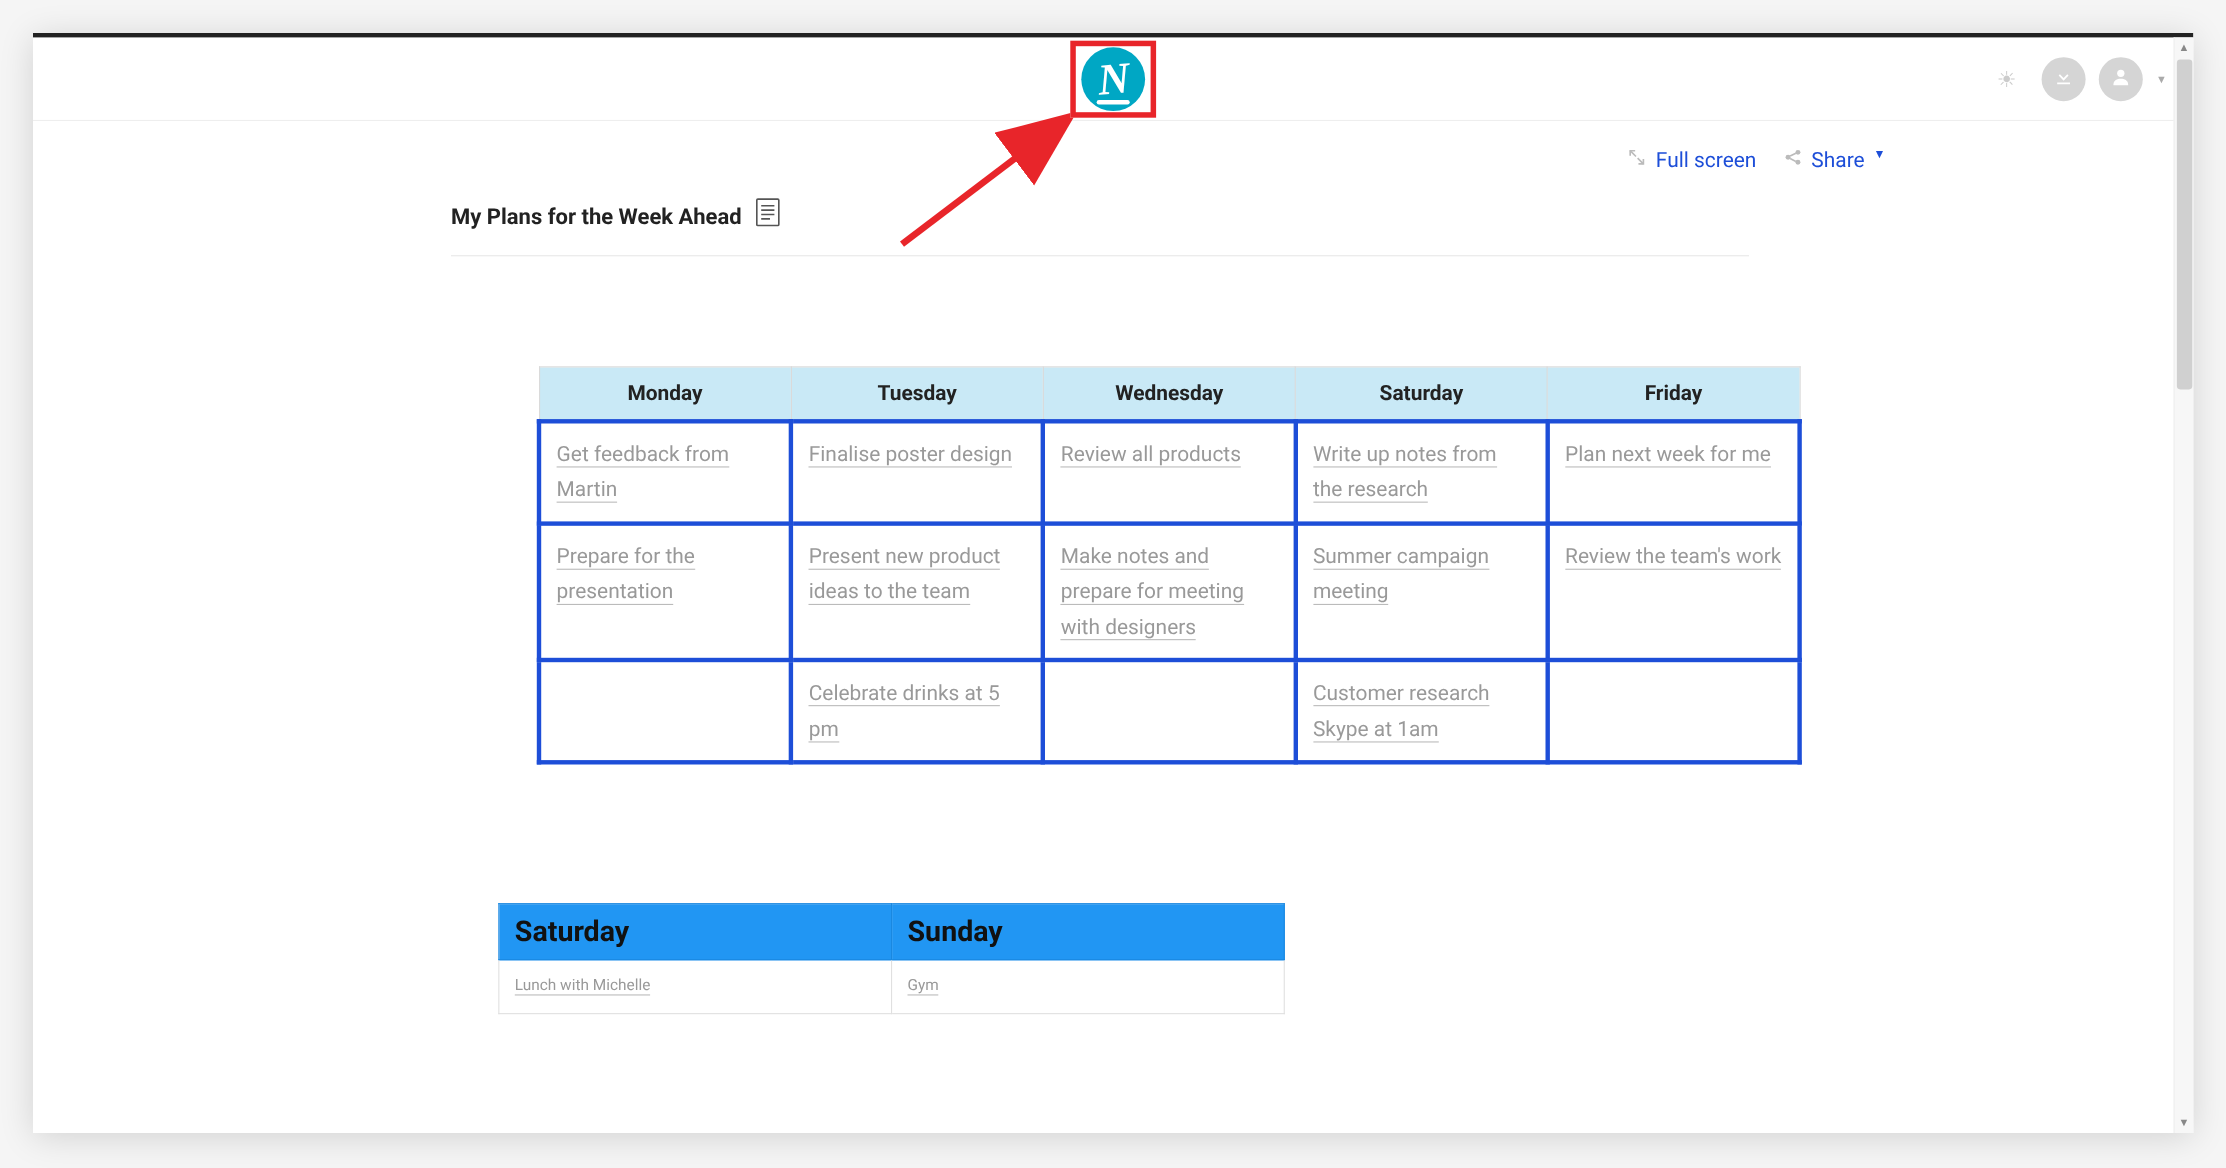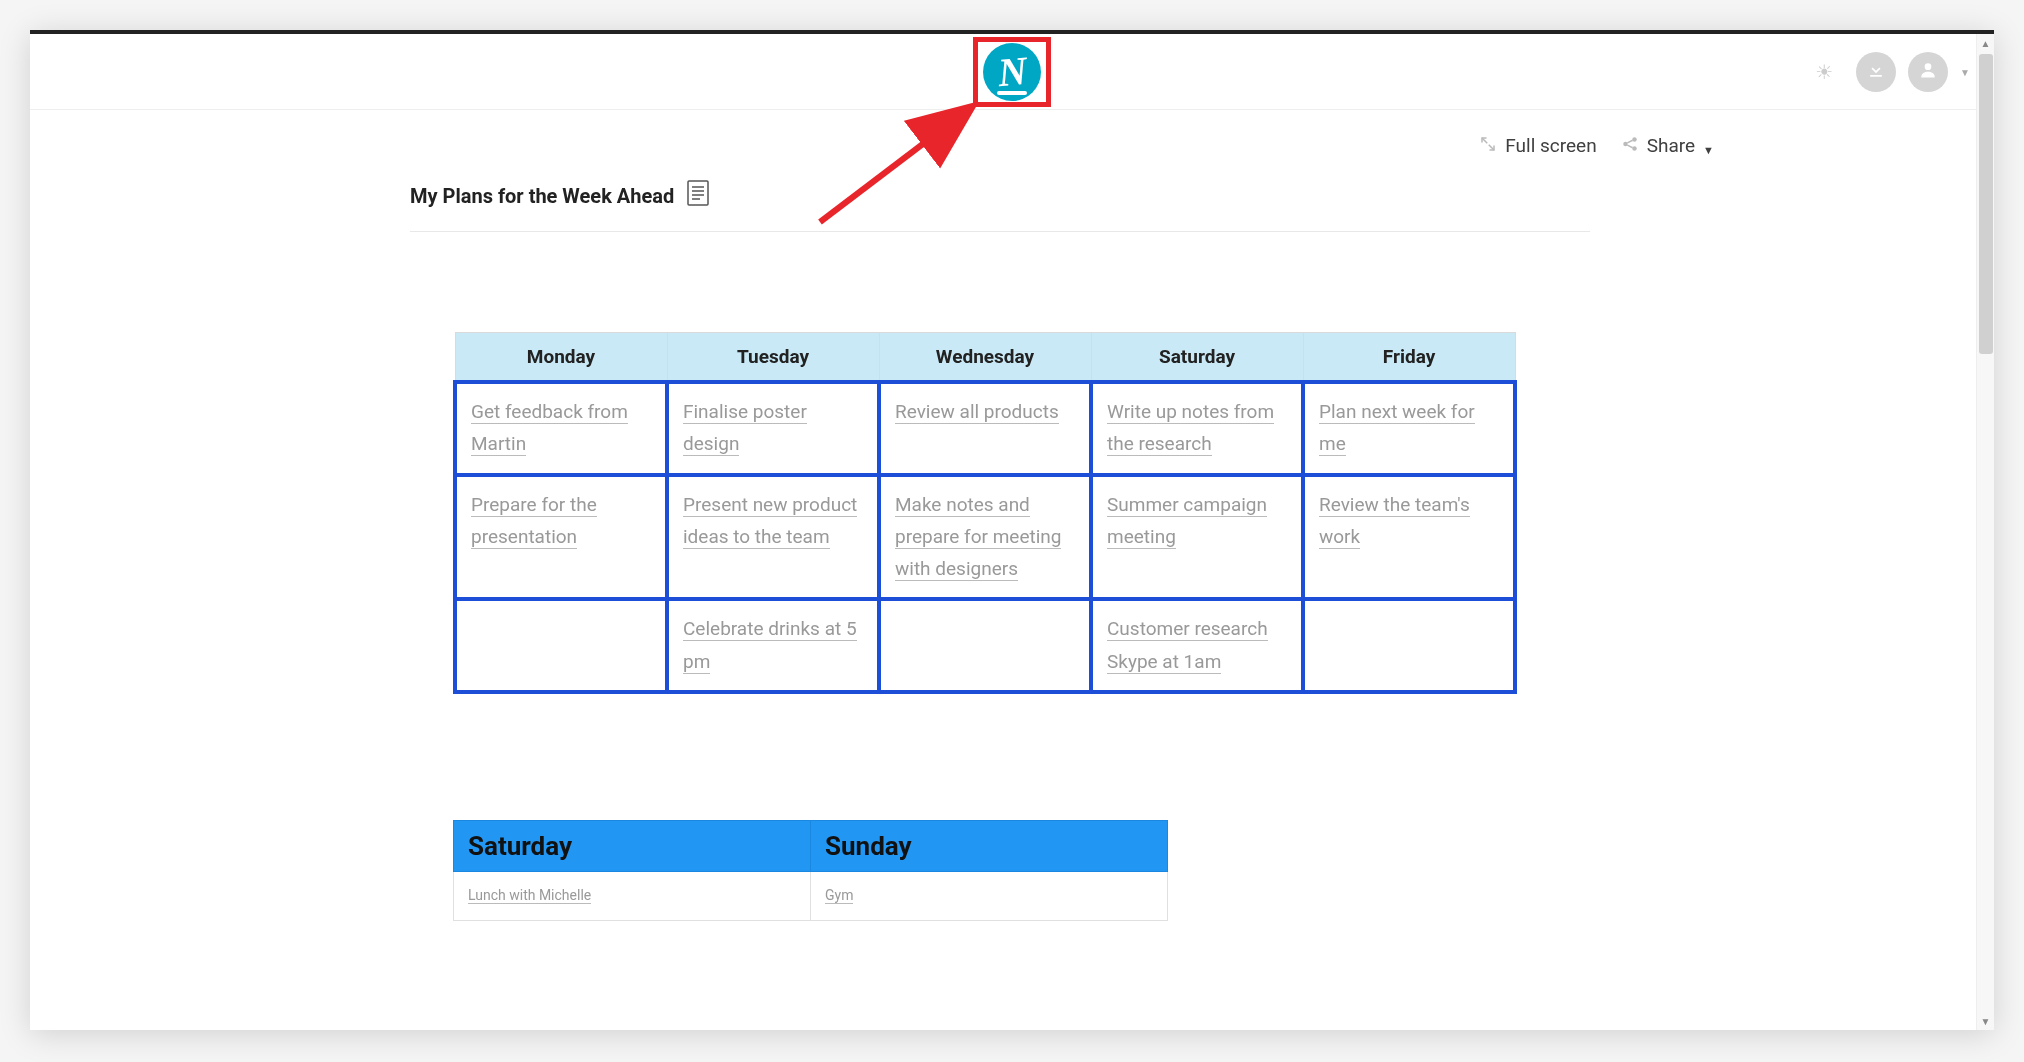--- a/index.html
+++ b/index.html
@@ -125,24 +125,24 @@
       display: flex;
       justify-content: flex-end;
       align-items: center;
       gap: 24px;
       padding: 24px 220px 10px 0;
       color: #555;
       font-size: 19px;
     }
     .toolbar-item {
       display: flex;
-      align-items: flex-end;
+      align-items: flex-start;
       gap: 8px;
       cursor: pointer;
-      color: #404040;
+      color: #1d4ed8;
     }
     .toolbar-icon {
       color: #bbb;
       font-size: 18px;
     }
     .title-row {
       margin-left: 320px;
       display: flex;
       align-items: center;
       gap: 12px;
@@ -159,22 +159,23 @@
     .doc-icon {
       font-size: 26px;
       color: #555;
     }
     .table-wrap {
       margin-left: 363px;
       margin-top: 100px;
     }
     table.week {
       border-collapse: collapse;
-      width: 1064px;
+      width: 1150px;
       table-layout: fixed;
+      margin-left: 35px;
     }
     table.week th {
       background: #c9e9f6;
       font-weight: 700;
       color: #222;
       padding: 12px 10px;
       font-size: 19px;
       text-align: center;
       border: 1px solid #dadada;
     }

